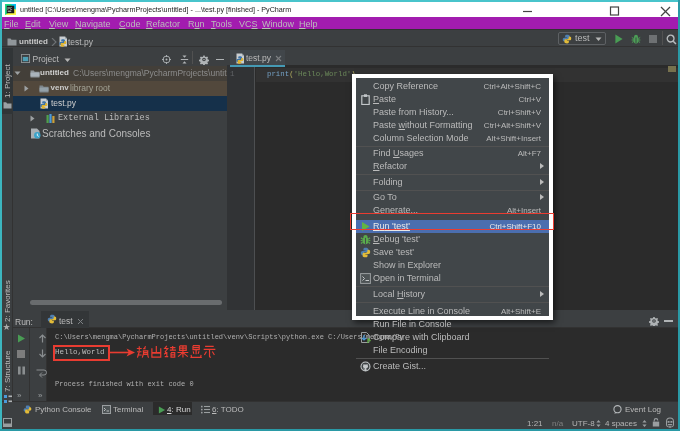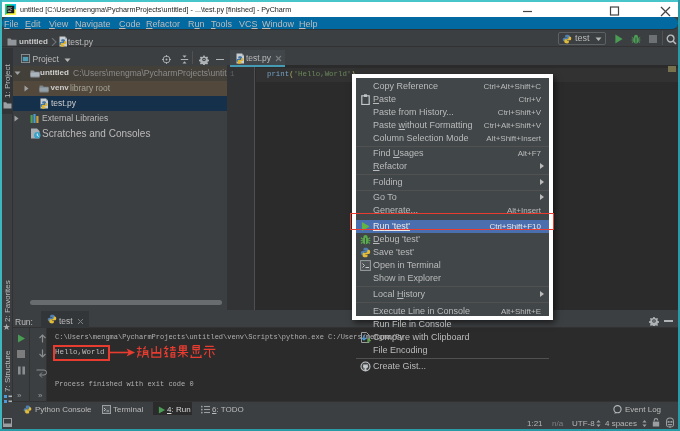--- a/index.html
+++ b/index.html
@@ -7,21 +7,21 @@
 body { font-family:"Liberation Sans", sans-serif; background:#2b2b2b; position:relative; }
 
 
 #frame { position:absolute; left:0; top:0; width:680px; height:431px; border:2px solid #2fa6b0; background:#3c3f41; }
 
 
 #titlebar { position:absolute; left:2px; top:2px; width:676px; height:15px; background:#ffffff; color:#222222; font-size:7.2px; }
 #titlebar .ttext { position:absolute; left:18px; top:3px; letter-spacing:0px; }
 
 
-#menubar { position:absolute; left:2px; top:17px; width:676px; height:13px; background:#0369a1; color:#bbbbbb; font-size:9px; border-bottom:1px solid #323232;border-radius:6px; }
+#menubar { position:absolute; left:2px; top:17px; width:676px; height:13px; background:#a21caf; color:#bbbbbb; font-size:9px; border-bottom:1px solid #323232; }
 #menubar span.mi { position:absolute; top:2px; }
 u { text-decoration:underline; text-underline-offset:1px; }
 
 
 #navrow { position:absolute; left:2px; top:30px; width:676px; height:17px; background:#3c3f41; color:#bbbbbb; font-size:9px; border-bottom:1px solid #323232; }
 
 
 #hdrrow { position:absolute; left:13px; top:48px; width:665px; height:17px; background:#3c3f41; }
 
 
@@ -245,21 +245,21 @@
     <svg style="position:absolute;left:26px;top:2px" width="10" height="11" viewBox="0 0 20 22">
       <path d="M3 1 h11 l4 4 v16 h-15 z" fill="#c9ced2"></path>
       <path d="M14 1 l4 4 h-4 z" fill="#90969c"></path>
       <g transform="translate(1.2,5.6) scale(1.05)">
         <path d="M7.9 1 C5.6 1 5 2 5 3.3 V5.2 H8.1 V5.9 H3.7 C2.2 5.9 1.2 7 1.2 8.9 C1.2 10.8 2.2 11.9 3.7 11.9 H5.2 V10.1 C5.2 8.7 6.3 7.8 7.6 7.8 H10.4 C11.5 7.8 12.2 7 12.2 5.9 V3.3 C12.2 1.8 10.5 1 7.9 1 Z" fill="#3f74a7"></path>
         <path d="M8.1 15 C10.4 15 11 14 11 12.7 V10.8 H7.9 V10.1 H12.3 C13.8 10.1 14.8 9 14.8 7.1 C14.8 5.2 13.8 4.1 12.3 4.1 H10.8 V5.9 C10.8 7.3 9.7 8.2 8.4 8.2 H5.6 C4.5 8.2 3.8 9 3.8 10.1 V12.7 C3.8 14.2 5.5 15 8.1 15 Z" fill="#e0b32c"></path>
       </g>
     </svg>
     <span style="position:absolute;left:38px;top:2px;font-size:8.5px;color:#cfcfcf">test.py</span>
   </div>
-  <div style="position:absolute;left:0;top:46px;width:214px;height:15px;">
+  <div style="position:absolute;left:16px;top:46px;width:214px;height:15px;font-family:Liberation Mono, monospace;">
     <svg style="position:absolute;left:1px;top:4px" width="5" height="7" viewBox="0 0 5 7">
         <path d="M0.5 0.5 L4.5 3.5 L0.5 6.5" fill="#9da1a3"></path>
       </svg>
     <svg style="position:absolute;left:17px;top:3px" width="10" height="9" viewBox="0 0 10 9">
       <rect x="0.5" y="1" width="2.2" height="8" fill="#4ea24e"></rect>
       <rect x="3.4" y="0" width="2.2" height="9" fill="#4b9ad9"></rect>
       <rect x="6.3" y="2" width="2.2" height="7" fill="#c99f3a"></rect>
     </svg>
     <span style="position:absolute;left:29px;top:2px;font-size:8.5px;color:#bbbbbb">External Libraries</span>
   </div>
@@ -468,25 +468,25 @@
           <line x1="2.2" y1="6" x2="0.6" y2="6"></line>
           <line x1="7.8" y1="6" x2="9.4" y2="6"></line>
           <line x1="2.3" y1="7.5" x2="0.9" y2="8.6"></line>
           <line x1="7.7" y1="7.5" x2="9.1" y2="8.6"></line>
         </g>
       </svg><u>D</u>ebug 'test'</div>
   <div class="mitem"><svg class="micon" viewBox="0 0 16 16">
         <path d="M7.9 1 C5.6 1 5 2 5 3.3 V5.2 H8.1 V5.9 H3.7 C2.2 5.9 1.2 7 1.2 8.9 C1.2 10.8 2.2 11.9 3.7 11.9 H5.2 V10.1 C5.2 8.7 6.3 7.8 7.6 7.8 H10.4 C11.5 7.8 12.2 7 12.2 5.9 V3.3 C12.2 1.8 10.5 1 7.9 1 Z" fill="#4e7fb2"></path>
         <path d="M8.1 15 C10.4 15 11 14 11 12.7 V10.8 H7.9 V10.1 H12.3 C13.8 10.1 14.8 9 14.8 7.1 C14.8 5.2 13.8 4.1 12.3 4.1 H10.8 V5.9 C10.8 7.3 9.7 8.2 8.4 8.2 H5.6 C4.5 8.2 3.8 9 3.8 10.1 V12.7 C3.8 14.2 5.5 15 8.1 15 Z" fill="#e2bb38"></path>
       </svg>Save 'test'</div>
+  <div class="mitem">Show in Explorer</div>
   <div class="mitem"><svg class="micon" viewBox="0 0 11 11">
         <rect x="0.6" y="0.6" width="9.8" height="9.8" fill="#4d5355" stroke="#9a9ea0" stroke-width="1"></rect>
         <path d="M2.5 3.5 L4.5 5.5 L2.5 7.5 M5.5 7.5 H9" stroke="#c5c8ca" stroke-width="1" fill="none"></path>
       </svg>Open in Terminal</div>
-  <div class="mitem">Show in Explorer</div>
   <div class="msep b"></div>
   <div class="mitem">Local <u>H</u>istory<span class="sub"></span></div>
   <div class="msep b"></div>
   <div class="mitem">Execute Line in Console<span class="sc">Alt+Shift+E</span></div>
   <div class="mitem">Run File in Console</div>
   <div class="mitem"><svg class="micon" viewBox="0 0 11 11">
         <path d="M1.5 0.5 h5 l2.5 2.5 v7.5 h-7.5 z" fill="none" stroke="#9a9ea0"></path>
         <path d="M4 3 v5 M2 6 l2 2 l2 -2" stroke="#4b9ad9" stroke-width="1.2" fill="none"></path>
         <path d="M8 5 v-4 M10.5 3 l-2.5 -2.5" stroke="#62b543" stroke-width="1.2" fill="none" transform="translate(0,6)"></path>
       </svg>Compare with Clipboard</div>

